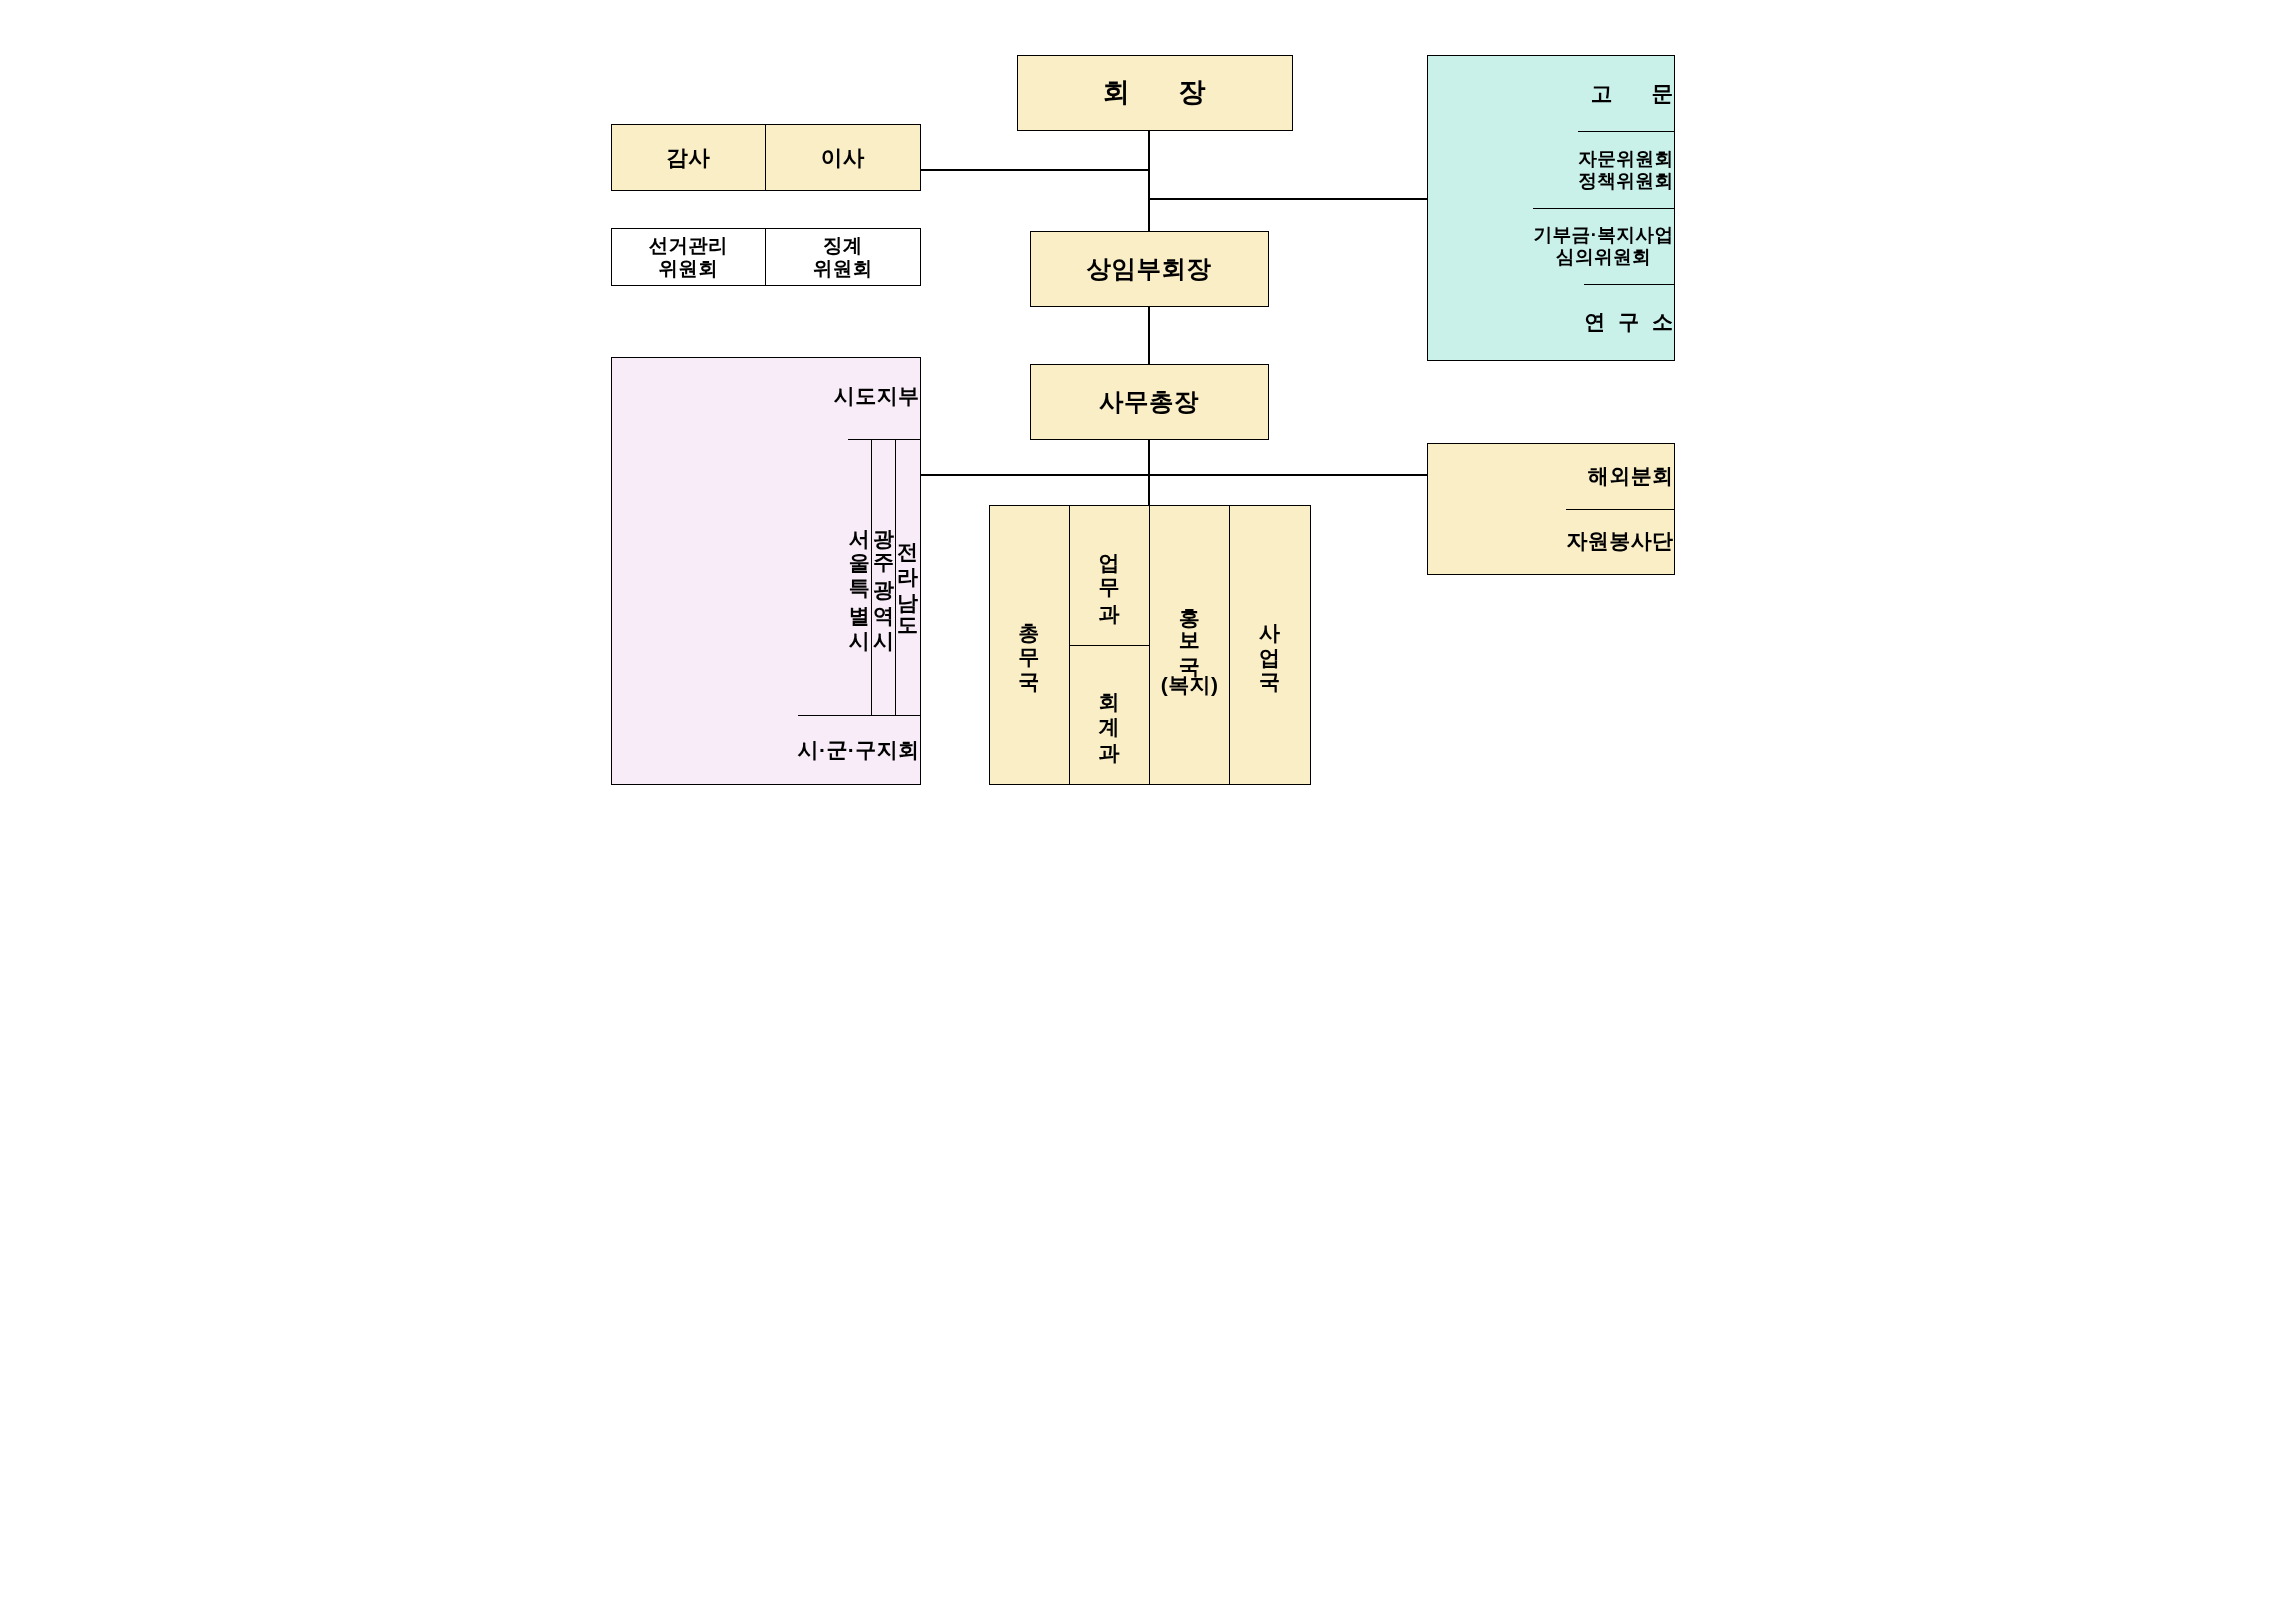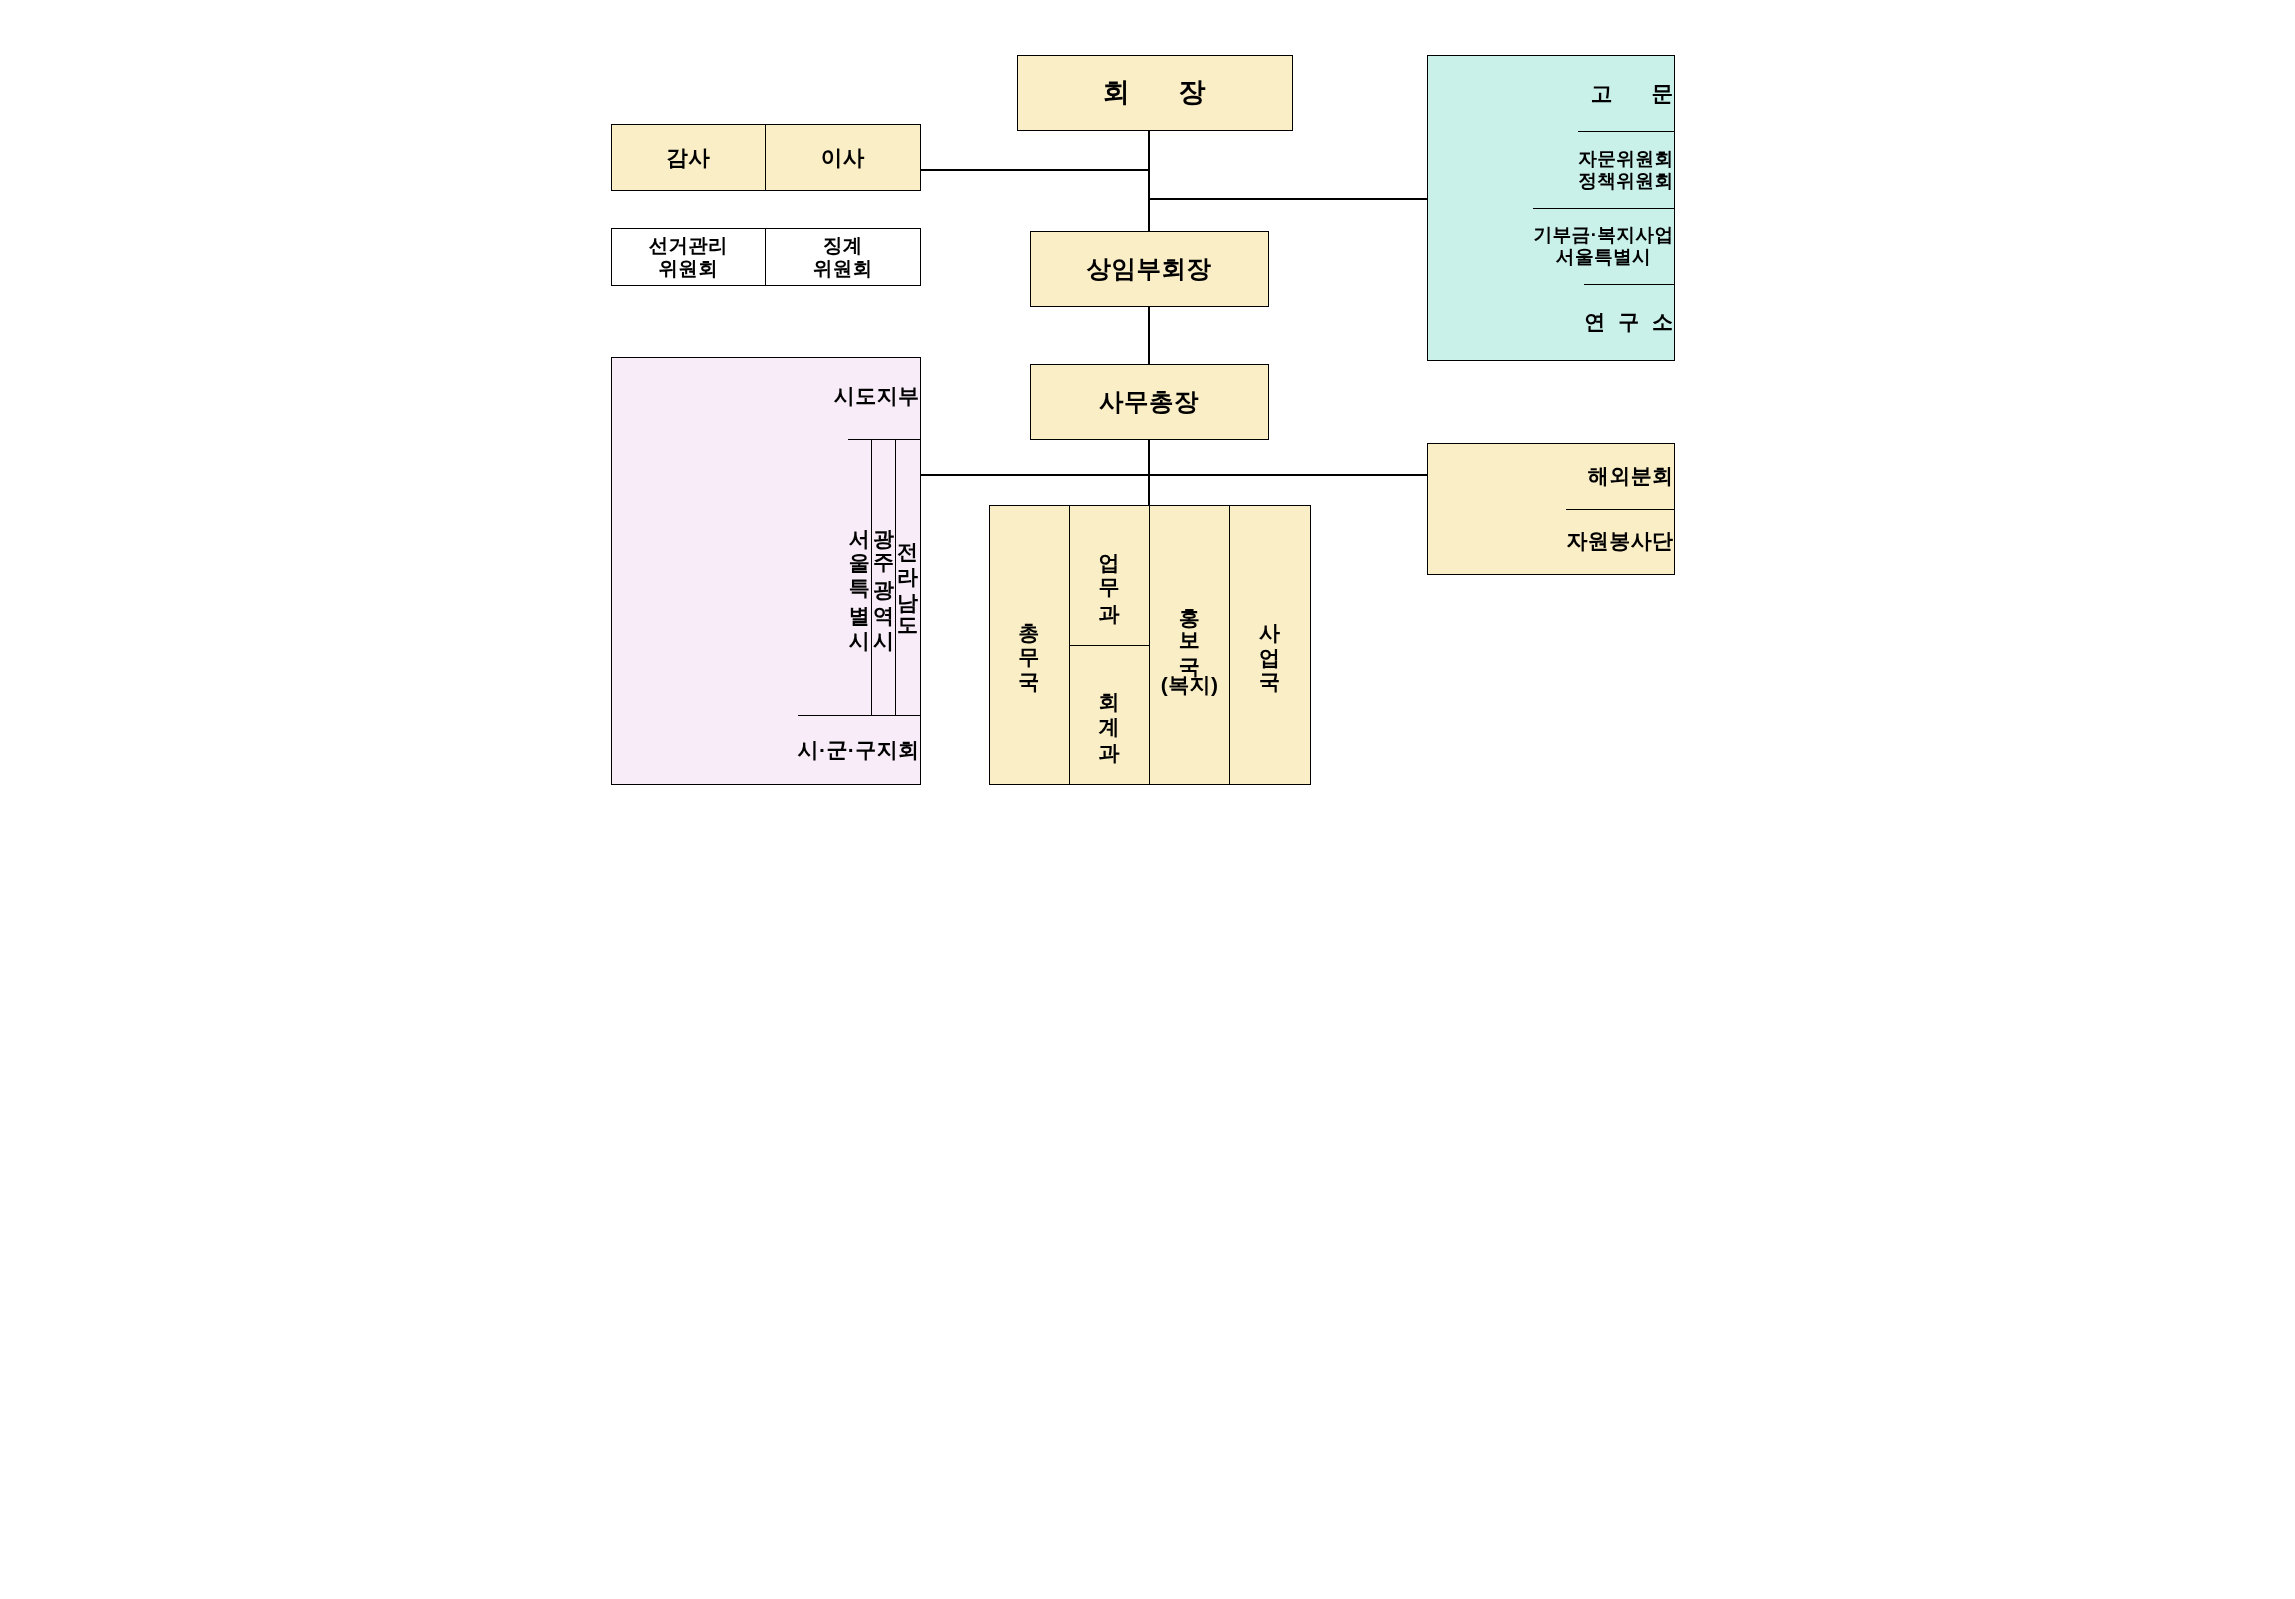--- a/index.html
+++ b/index.html
@@ -116,21 +116,21 @@
   <div class="box teal hstack" style="left:853px; top:37px; width:248px; height:306px;">
     <div class="cell">
       <span class="lbl f30">고      문</span>
     </div>
     <div class="cell">
       <span class="lbl f26">자문위원회
 정책위원회</span>
     </div>
     <div class="cell">
       <span class="lbl f26">기부금·복지사업
-서울특별시</span>
+심의위원회</span>
     </div>
     <div class="cell">
       <span class="lbl f29">연  구  소</span>
     </div>
   </div>
 
   <div class="box cream hstack" style="left:853px; top:425px; width:248px; height:132px;">
     <div class="cell">
       <span class="lbl f29">해외분회</span>
     </div>

